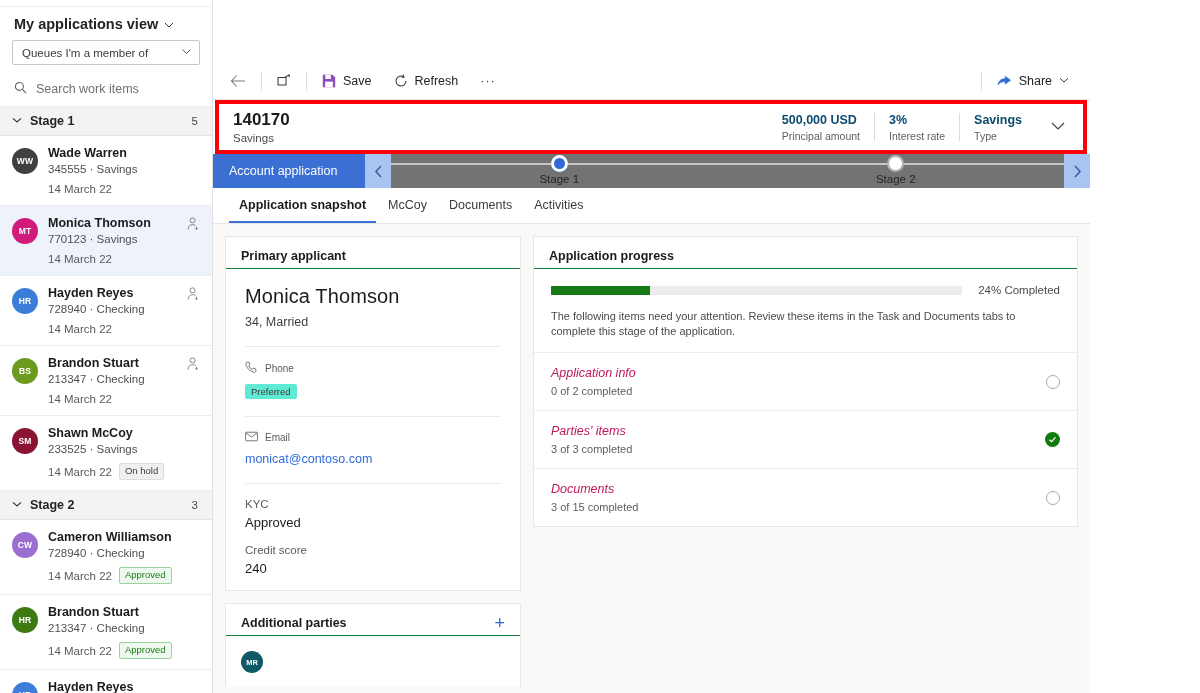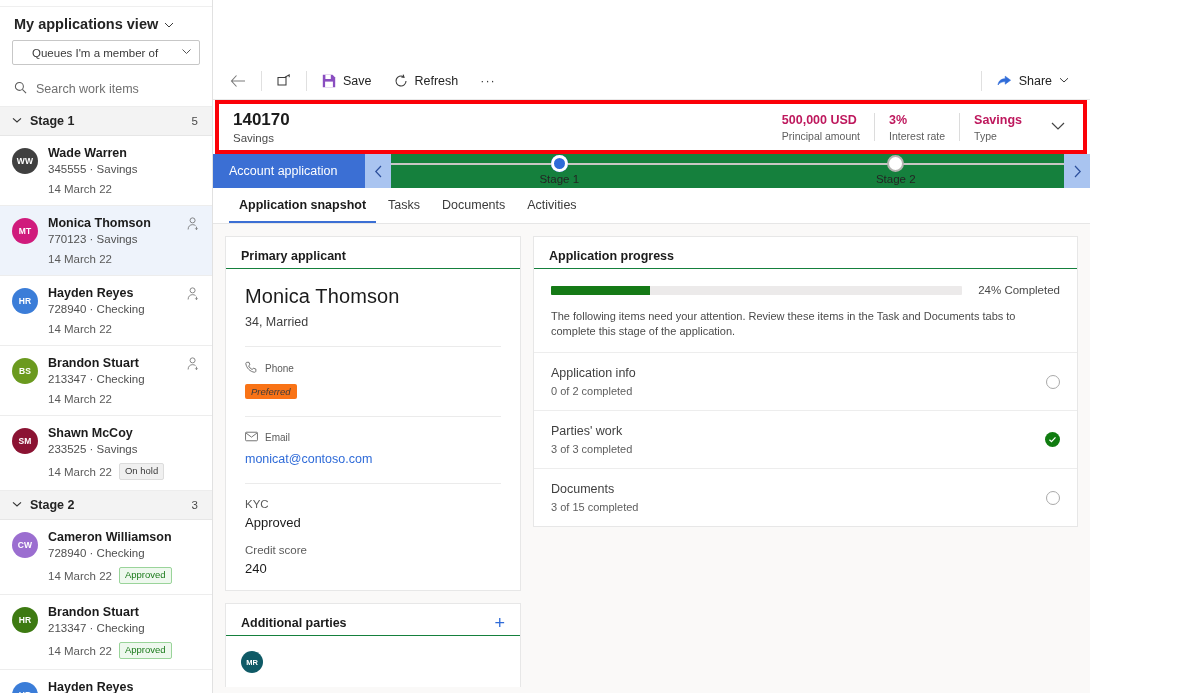--- a/index.html
+++ b/index.html
@@ -29,21 +29,21 @@
   }
   .chev-sm { width: 10px; height: 10px; display:inline-block; position:relative; top:1px; }
   .chev-sm svg { display:block; }
 
   .sb-select {
     margin: 0 12px 8px 12px;
     height: 25px;
     border: 1px solid #c7c7c7;
     border-radius: 2px;
     display: flex; align-items: center; justify-content: space-between;
-    padding: 0 7px 0 19px;
+    padding: 0 7px 0 9px;
     font-size: 11.5px; color: #3a3a3a;
     background: #fff;
   }
   .sb-search {
     display:flex; align-items:center; gap:9px;
     padding: 7px 12px 8px 14px;
     border-bottom: 1px solid #ededed;
   }
   .sb-search .ph { font-size: 12.5px; color: #707070; }
 
@@ -109,32 +109,32 @@
   .hdrwrap { position: relative; }
   .hdr {
     height: 54px; display: flex; align-items: center;
     padding: 0 22px 0 20px; background: #ffffff;
   }
   .hdr-left { min-width: 0; }
   .hdr-title { font-size: 17px; font-weight: 600; color: #1b1b1b; line-height: 20px; }
   .hdr-sub { font-size: 11.5px; color: #4b4b4b; margin-top: 2px; }
   .hdr-right { margin-left: auto; display: flex; align-items: center; }
   .kpi { padding: 0 14px; }
-  .kpi .kv { font-size: 12.5px; font-weight: 600; color: #be185d; }
+  .kpi .kv { font-size: 12.5px; font-weight: 600; color: #0c4a6e; }
   .kpi .kl { font-size: 10.5px; color: #5e5e5e; margin-top: 3px; }
   .kdiv { width: 1px; height: 28px; background: #dcdcdc; }
   .hdr-chev { padding-left: 14px; padding-right: 2px; }
 
   .redbox {
     position: absolute; left: 2px; top: 0px; right: 3px; bottom: 0px;
     border: 4px solid #fb0007; pointer-events: none;
   }
 
   
-  .bpf { height: 34px; display: flex; align-items: stretch; background: #15803d; }
+  .bpf { height: 34px; display: flex; align-items: stretch; background: #737373; }
   .bpf-name {
     background: #3b6fd4; color: #fff; font-size: 12.5px;
     display: flex; align-items: center; padding: 0 16px; min-width: 152px;
   }
   .bpf-arrowbtn {
     width: 26px; background: #a9c4f0; color: #2c4f9c;
     display: flex; align-items: center; justify-content: center;
   }
   .bpf-stages { flex: 1; display: flex; position: relative; }
   .bpf-line { position: absolute; left: 0; right: 0; top: 9px; height: 2px; background: #c8c6c4; }
@@ -168,43 +168,43 @@
   }
   .card-head .plus { margin-left: auto; color: #2f6bd8; font-size: 18px; line-height: 12px; font-weight: 300; }
 
   .pa-body { padding: 16px 19px 14px 19px; }
   .pa-name { font-size: 20px; font-weight: 400; color: #1b1b1b; letter-spacing: .1px; }
   .pa-meta { font-size: 12.5px; color: #3f3f3f; margin-top: 7px; }
   .hr { height: 1px; background: #ebebeb; margin: 17px 0 14px 0; }
   .fld-lbl { display: flex; align-items: center; gap: 7px; font-size: 10px; color: #5b5b5b; }
   .fld-val { font-size: 12.5px; color: #2f6bd8; margin-top: 8px; }
   .tag {
-    display:inline-block; margin-top: 8px; background:#f97316; color:#3c3c3c;
-    font-size: 9.5px; padding: 2px 6px; border-radius: 2px; font-style: italic;
+    display:inline-block; margin-top: 8px; background:#5eead4; color:#3c3c3c;
+    font-size: 9.5px; padding: 2px 6px; border-radius: 2px;
   }
   .kv-lbl { font-size: 11.5px; color: #5b5b5b; }
   .kv-val { font-size: 13px; color: #1b1b1b; margin-top: 5px; }
 
   .ap-row { display: flex; align-items: center; gap: 11px; padding: 9px 15px; }
   .ap-av { width: 22px; height: 22px; border-radius: 50%; color:#fff; font-size: 7.5px;
            font-weight: 700; display:flex; align-items:center; justify-content:center; flex:none; }
 
   
   .pg-body { padding: 15px 17px 13px 17px; }
   .pg-bar-row { display: flex; align-items: center; gap: 16px; }
   .pg-track { flex: 1; height: 9px; background: #eceaea; border-radius: 1px; overflow: hidden; }
   .pg-fill { height: 100%; background: #157a16; }
   .pg-pct { font-size: 11.5px; color: #4a4a4a; white-space: nowrap; }
   .pg-note { font-size: 11px; color: #4a4a4a; margin-top: 13px; line-height: 15px; }
   .pitem {
     display: flex; align-items: center; padding: 13px 17px 13px 17px;
     border-top: 1px solid #ededed;
   }
   .pitem .pi-l { flex: 1; }
-  .pi-t { font-size: 12.5px; color: #404040; }
+  .pi-t { font-size: 12.5px; color: #be185d; font-style: italic; }
   .pi-s { font-size: 11px; color: #5e5e5e; margin-top: 5px; }
   .circ-empty { width: 14px; height: 14px; border-radius: 50%; border: 1.5px solid #a9a9a9; }
   .circ-done { width: 15px; height: 15px; border-radius: 50%; background: #107c10;
                display: flex; align-items: center; justify-content: center; }
 
   .bottomfill { height: 6px; background:#faf9f8; }
 </style>
 </head>
 <body>
 
@@ -464,21 +464,21 @@
         </div>
       <div class="bpf-next">
         <svg width="9" height="13" viewBox="0 0 9 13">
             <path d="M2 1 L7.2 6.5 L2 12" fill="none" stroke="#2c4f9c" stroke-width="1.2"></path>
           </svg>
       </div>
     </div>
 
     <div class="tabs">
         <div class="tab active">Application snapshot</div>
-        <div class="tab">Tasks</div>
+        <div class="tab">McCoy</div>
         <div class="tab">Documents</div>
         <div class="tab">Activities</div>
       </div>
 
     <div class="content">
       <div class="col-left">
 
         <div class="card">
           <div class="card-head">Primary applicant</div>
           <div class="pa-body">
@@ -550,21 +550,21 @@
           <div>
               <div class="pitem">
                 <div class="pi-l">
                   <div class="pi-t">Application info</div>
                   <div class="pi-s">0 of 2 completed</div>
                 </div>
                 <div class="circ-empty"></div>
               </div>
               <div class="pitem">
                 <div class="pi-l">
-                  <div class="pi-t">Parties' work</div>
+                  <div class="pi-t">Parties' items</div>
                   <div class="pi-s">3 of 3 completed</div>
                 </div>
                 <div class="circ-done">
                   <svg width="9" height="9" viewBox="0 0 10 10">
                     <path d="M1.6 5.2 L3.9 7.4 L8.3 2.6" fill="none" stroke="#fff" stroke-width="1.4"></path>
                   </svg>
                 </div>
               </div>
               <div class="pitem">
                 <div class="pi-l">

